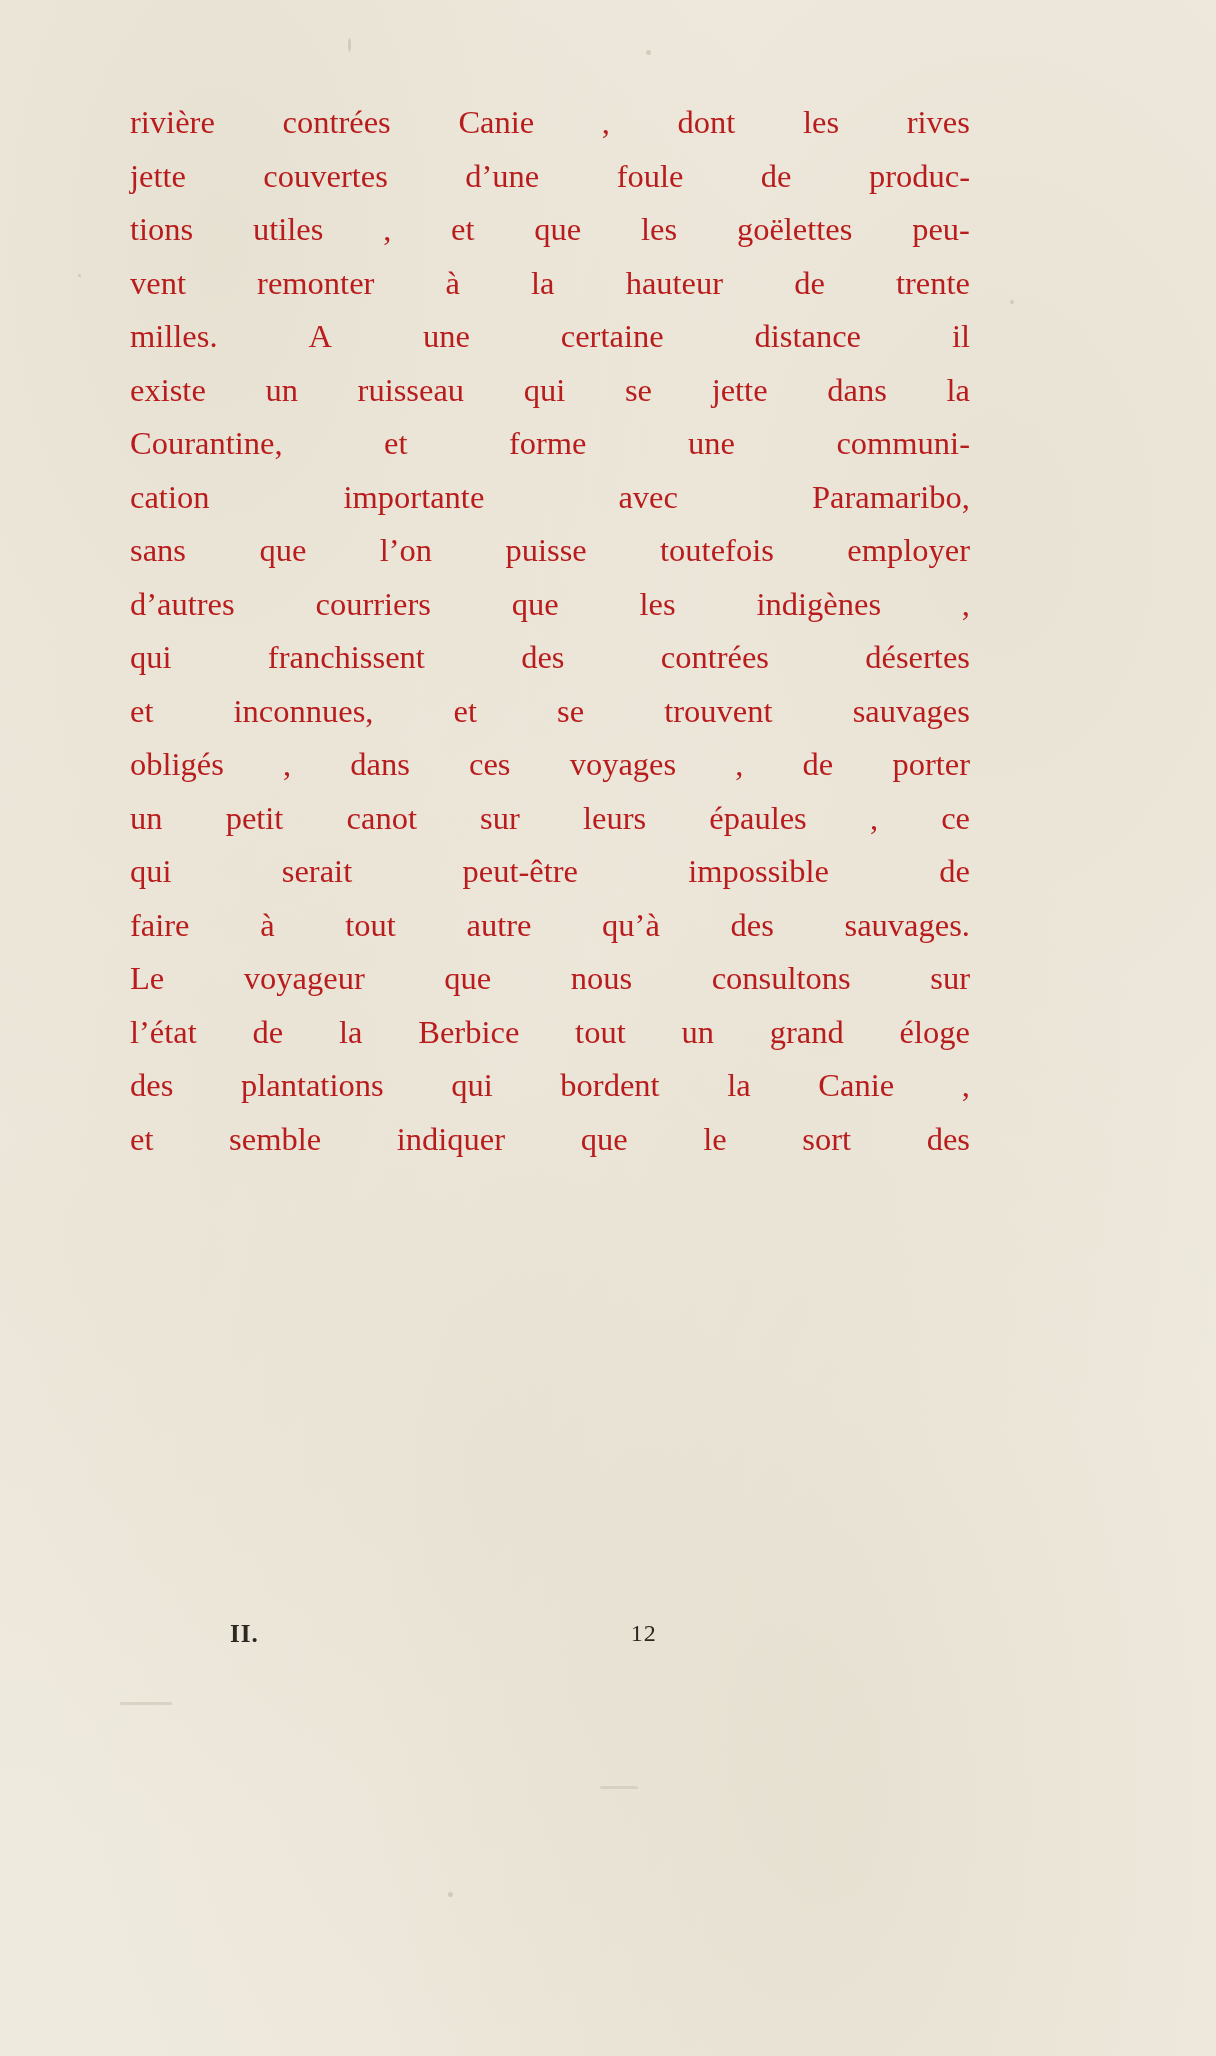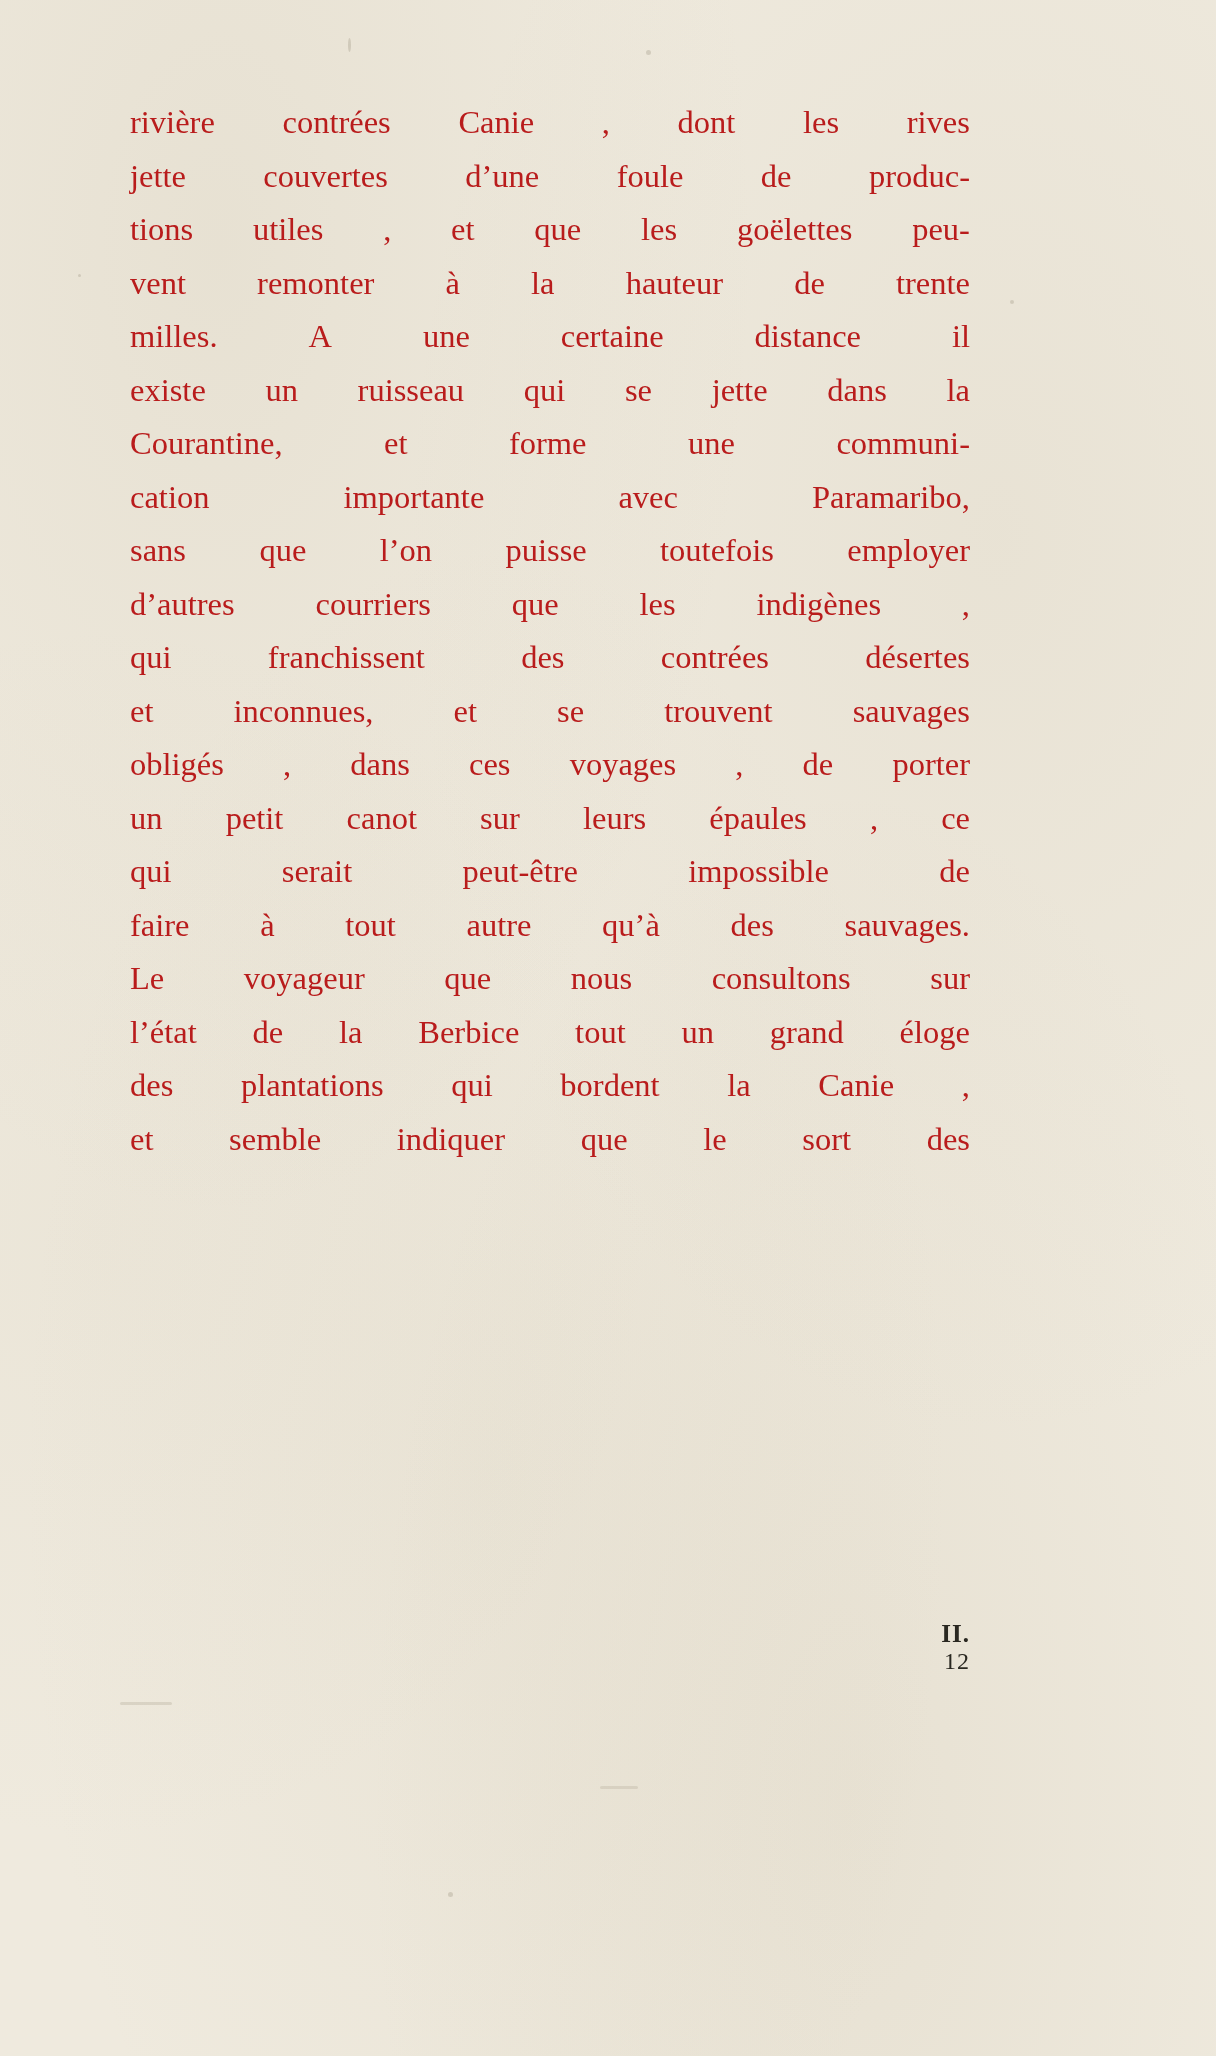--- a/index.html
+++ b/index.html
@@ -93,24 +93,23 @@
   .body-text .ln.justified > span {
     white-space: pre;
   }
 
   .footer-line {
     position: absolute;
     left: 130px;
     top: 1620px;
     width: 840px;
     display: flex;
-    align-items: flex-end;
+    align-items: flex-start;
     font-size: 26px;
     color: #2a2821;
-    flex-direction: column;
   }
   .signature {
     margin-left: 100px;
     font-weight: 700;
     letter-spacing: 1px;
     font-size: 25px;
   }
   .sheet-number {
     margin-left: 372px;
     font-size: 24px;

